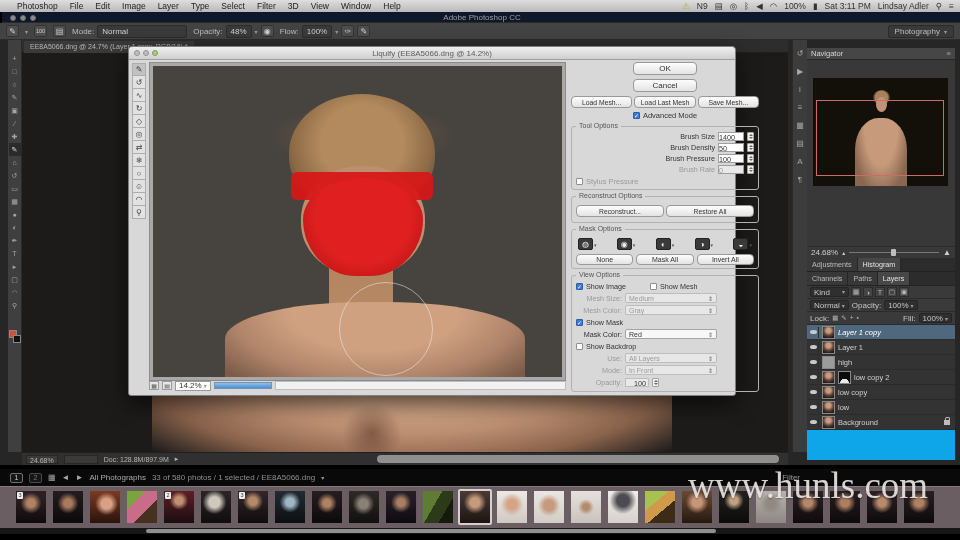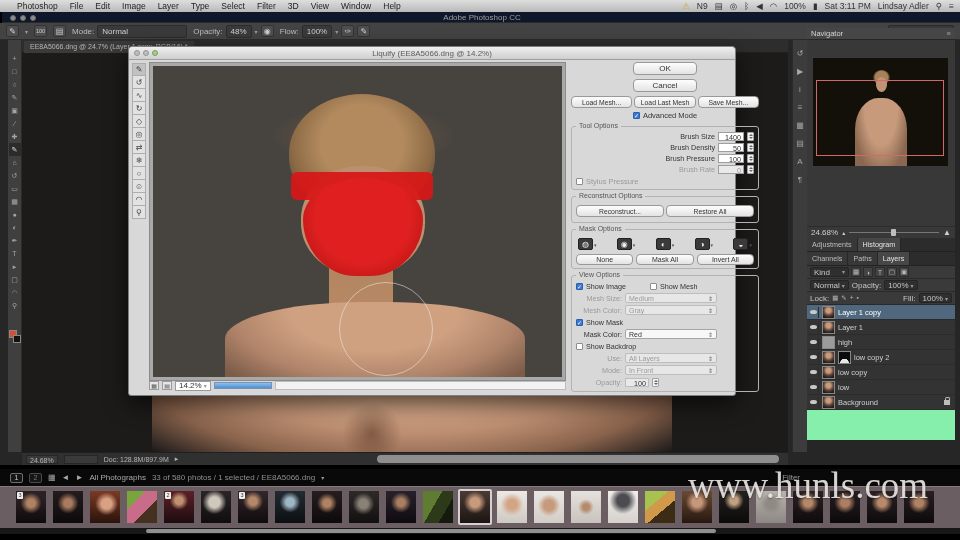--- a/index.html
+++ b/index.html
@@ -104,21 +104,21 @@
   .mesh-row{display:flex;gap:2px;margin:3px 0 3px 0;}
   .mesh-row .btn{flex:1;font-size:6.8px;padding:1.5px 0;}
   .chk-row{display:flex;align-items:center;gap:3px;font-size:7.5px;color:#333;}
   .chk{width:7px;height:7px;border:1px solid #8d8d8d;border-radius:1px;background:#fff;
     display:inline-flex;align-items:center;justify-content:center;font-size:6px;color:#fff;}
   .chk.on{background:#3e79d6;border-color:#2f5ea8;}
   .chk-row.center{justify-content:center;margin:2px 0;}
   .groupbox{border:1px solid #b2b2b2;border-radius:3px;margin-top:6px;padding:4px 4px 3px 4px;position:relative;}
   .legend{position:absolute;top:-5px;left:4px;background:#d8d8d8;padding:0 3px;font-size:7px;color:#555;}
   .fieldrow{display:flex;align-items:center;justify-content:flex-end;gap:3px;height:11px;font-size:7.2px;color:#333;}
-  .fieldrow .val{width:26px;height:9px;background:#fff;border:1px solid #9e9e9e;text-align:right;padding-right:2px;line-height:9px;}
+  .fieldrow .val{width:26px;height:9px;background:#fff;border:1px solid #9e9e9e;text-align:left;padding-right:2px;line-height:9px;}
   .fieldrow.disabled, .chk-row.disabled{color:#9a9a9a;}
   .fieldrow.disabled .val{background:#e9e9e9;color:#9a9a9a;}
   .stepper{width:7px;height:9px;background:#f1f1f1;border:1px solid #a3a3a3;border-radius:1px;position:relative;}
   .stepper:before,.stepper:after{content:"";position:absolute;left:1px;border-left:2px solid transparent;border-right:2px solid transparent;}
   .stepper:before{top:1px;border-bottom:2.5px solid #666;}
   .stepper:after{bottom:1px;border-top:2.5px solid #666;}
   .mask-icons{display:flex;justify-content:space-between;margin:4px 2px 4px 2px;}
   .mask-ic{display:flex;align-items:flex-start;gap:1px;}
   .mask-ic .sq{width:15px;height:12px;background:#3a3a3a;border:1px solid #222;border-radius:2px;
     color:#eee;font-size:8px;display:flex;align-items:center;justify-content:center;}
@@ -131,21 +131,21 @@
   .popup .pcaret{flex:none;font-size:6px;color:#666;}
   .popup.disabled{background:#e7e7e7;color:#9a9a9a;border-color:#bdbdbd;}
   .vrow{display:flex;align-items:center;gap:3px;height:12px;font-size:7.2px;}
   .vrow .lbl{width:46px;text-align:right;color:#333;}
   .vrow.disabled .lbl{color:#9a9a9a;}
 
   
   .panel-strip{left:792px;top:40px;width:15px;height:412px;background:#3c3c3c;border-left:1px solid #2a2a2a;
     display:flex;flex-direction:column;align-items:center;padding-top:8px;gap:7px;}
   .pstrip-ic{color:#a8a8a8;font-size:8px;width:12px;height:11px;display:flex;align-items:center;justify-content:center;}
-  .panels{left:807px;top:28px;width:148px;height:412px;background:#86efac;}
+  .panels{left:807px;top:48px;width:148px;height:412px;background:#0ea5e9;}
   .phead{height:12px;background:#464646;border-bottom:1px solid #262626;display:flex;align-items:center;
     padding:0 4px;color:#d5d5d5;font-size:7.5px;}
   .phead .pmenu{margin-left:auto;color:#9a9a9a;}
   .nav-body{position:relative;height:186px;background:#383838;}
   .nav-thumb{position:absolute;left:6px;top:18px;width:135px;height:108px;background:#121009;overflow:hidden;}
   .nav-model-hair{position:absolute;left:60px;top:12px;width:17px;height:15px;border-radius:50%;
     background:radial-gradient(circle,#a8815a 0 55%, rgba(0,0,0,0) 80%);}
   .nav-model-face{position:absolute;left:63px;top:19px;width:11px;height:15px;border-radius:50%;background:#c09377;}
   .nav-model-chest{position:absolute;left:42px;top:40px;width:52px;height:70px;border-radius:45% 45% 0 0;
     background:radial-gradient(ellipse at 50% 10%, #c79a7b 0 45%, #8a6750 80%);}
@@ -158,21 +158,21 @@
   .tab.active{background:#474747;color:#e3e3e3;}
   .kindrow{display:flex;align-items:center;gap:2px;height:13px;padding:0 3px;background:#3a3a3a;border-bottom:1px solid #2a2a2a;}
   .kind-dd{display:flex;align-items:flex-start;gap:12px;background:#2f2f2f;border:1px solid #242424;border-radius:2px;padding:0 3px;height:10px;color:#c5c5c5;}
   .kicon{width:10px;height:10px;background:#444;border:1px solid #2c2c2c;color:#bdbdbd;font-size:6.5px;
     display:flex;align-items:center;justify-content:center;}
   .blendrow,.lockrow{display:flex;align-items:center;gap:3px;height:13px;padding:0 3px;background:#3a3a3a;border-bottom:1px solid #2a2a2a;color:#c5c5c5;}
   .mini-dd{display:flex;align-items:center;gap:2px;background:#2f2f2f;border:1px solid #242424;border-radius:2px;padding:0 3px;height:10px;}
   .lockrow .licon{font-size:6.5px;color:#b3b3b3;}
   .layers-list{background:#333;}
   .layer-row{display:flex;align-items:center;gap:3px;height:15px;padding:0 2px;border-bottom:1px solid #2b2b2b;color:#cfcfcf;}
-  .layer-row.selected{background:#50687d;color:#fff;}
+  .layer-row.selected{background:#50687d;color:#fff;font-style:italic;}
   .eyebox{width:10px;height:11px;border-right:1px solid #2b2b2b;display:flex;align-items:center;justify-content:center;}
   .eye{width:7px;height:4.5px;border-radius:50%;background:#c8c8c8;}
   .lthumb{width:13px;height:13px;border:1px solid #888;
     background:radial-gradient(circle at 50% 32%, #c79b7c 0 24%, #584038 55%, #241d1a 82%);}
   .layer-row.gray-thumb .lthumb{background:#9b9b9b;}
   .lmask{display:none;width:13px;height:13px;border:1px solid #888;
     background:radial-gradient(circle at 50% 100%, #e8e8e8 0 34%, #0c0c0c 36%);}
   .layer-row.has-mask .lmask{display:block;}
   .lname{flex:1;font-size:7.5px;white-space:nowrap;overflow:hidden;}
   .padlock{display:none;position:relative;width:6px;height:5px;background:#bdbdbd;margin-right:3px;}

